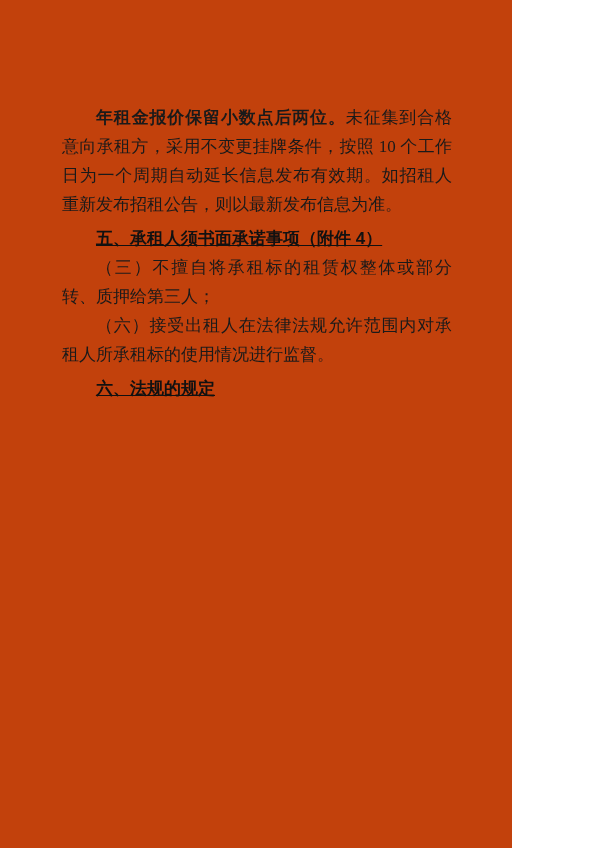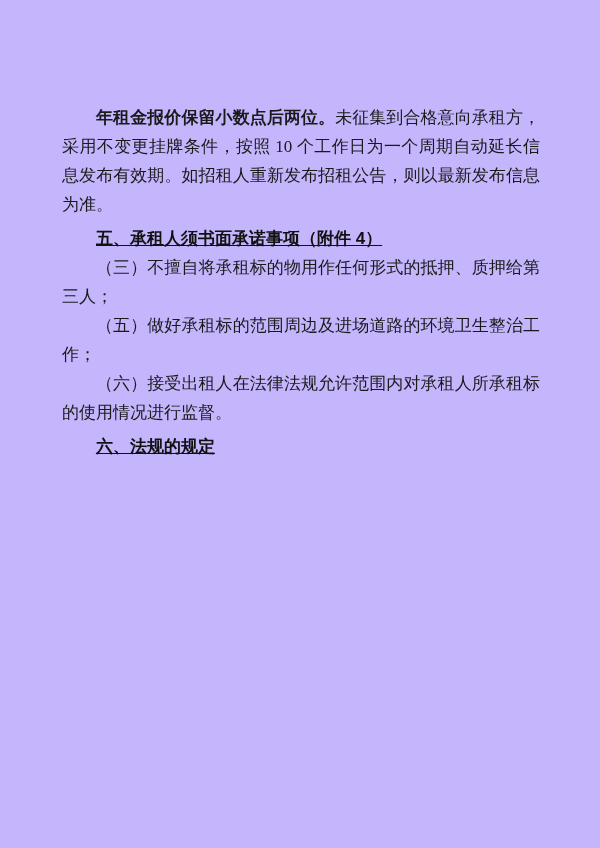--- a/index.html
+++ b/index.html
@@ -2,23 +2,23 @@
 <html><head>
 <meta charset="utf-8">
 <style>
   html, body {
     margin: 0;
     padding: 0;
     background: #ffffff;
   }
   .page {
     position: relative;
-    width: 600px;
+    width: 512px;
     height: 848px;
-    background: #c4b5fd;
+    background: #c2410c;
     overflow: hidden;
   }
   .content {
     padding: 103px 60px 0 62px;
     color: #1a1a1a;
   }
   .body-para {
     margin: 0;
     font-family: "Liberation Serif", "DejaVu Serif", serif;
     font-size: 17px;
@@ -47,23 +47,22 @@
 
 <div class="page">
   <div class="content">
 
     <p class="body-para"><span class="bold-lead">年租金报价保留小数点后两位。</span><span>未征集到合格意向承租方，采用不变更挂牌条件，按照 10 个工作日为一个周期自动延长信息发布有效期。如招租人重新发布招租公告，则以最新发布信息为准。</span></p>
 
     <h2 class="section-heading">五、承租人须书面承诺事项（附件 4）</h2>
 
 
 
-    <p class="body-para">（三）不擅自将承租标的物用作任何形式的抵押、质押给第三人；</p>
+    <p class="body-para">（三）不擅自将承租标的租赁权整体或部分转、质押给第三人；</p>
 
 
-    <p class="body-para">（五）做好承租标的范围周边及进场道路的环境卫生整治工作；</p>
 
     <p class="body-para">（六）接受出租人在法律法规允许范围内对承租人所承租标的使用情况进行监督。</p>
 
     <h2 class="section-heading">六、法规的规定</h2>
 
   </div>
 </div>
 
 </body></html>

